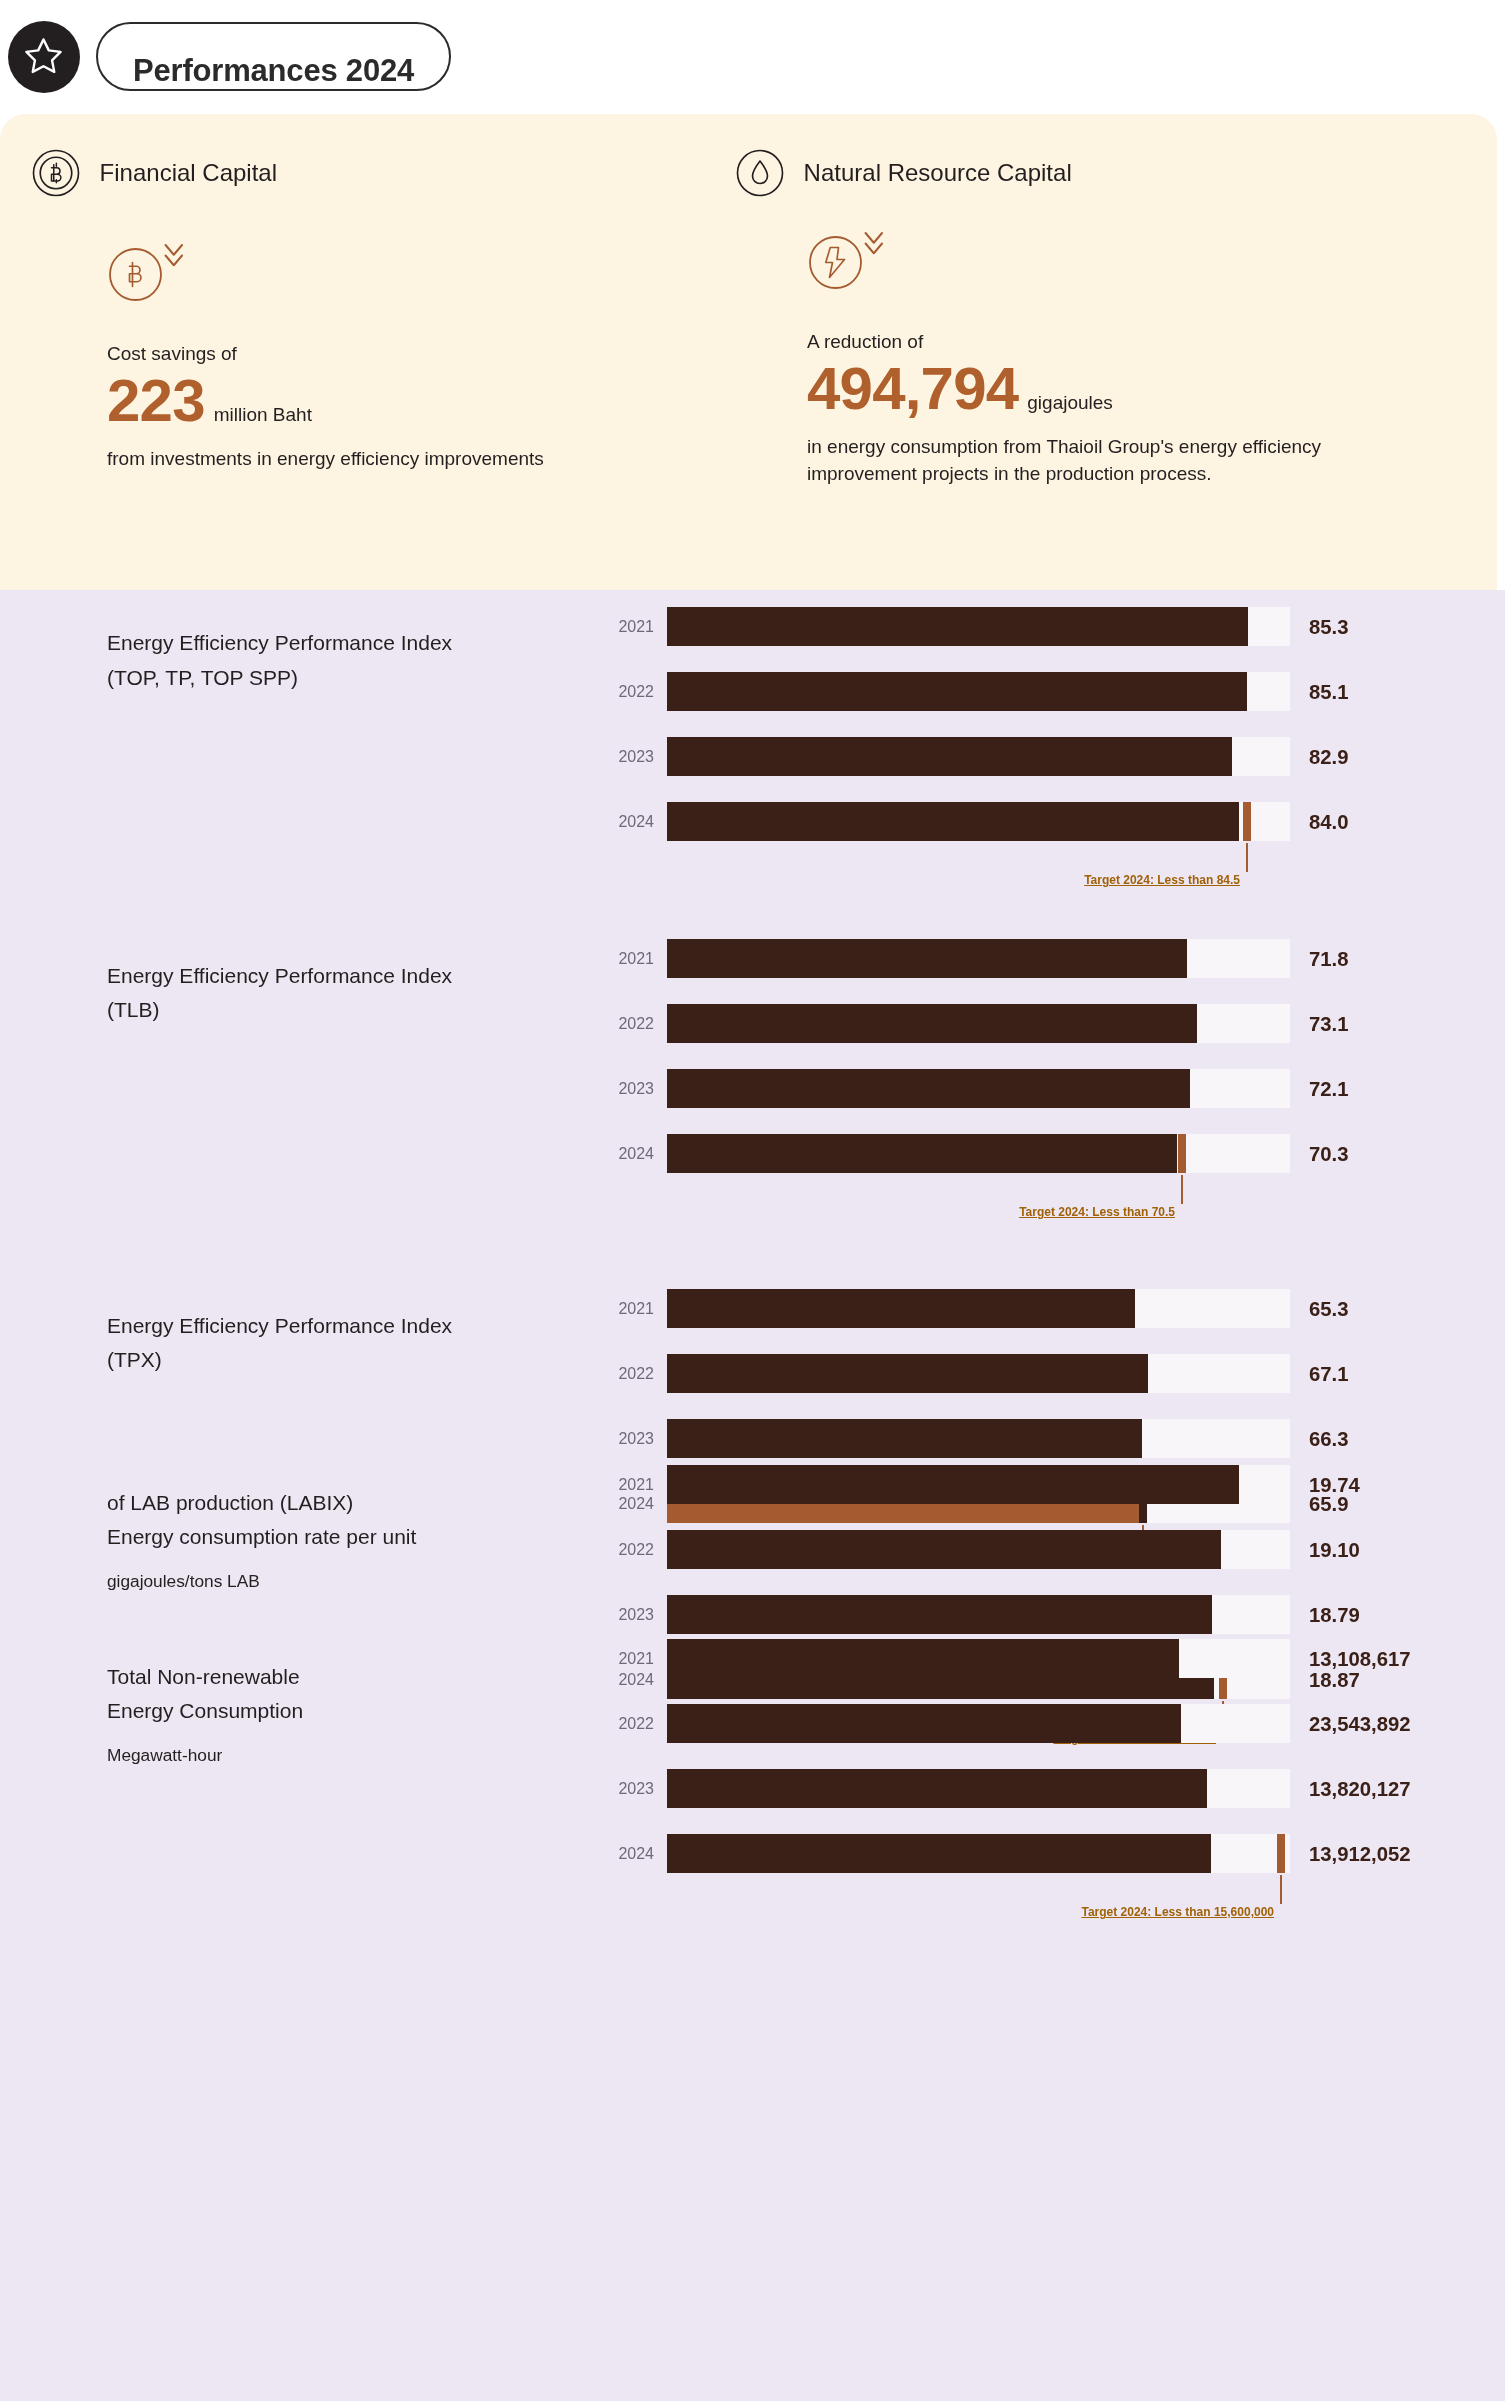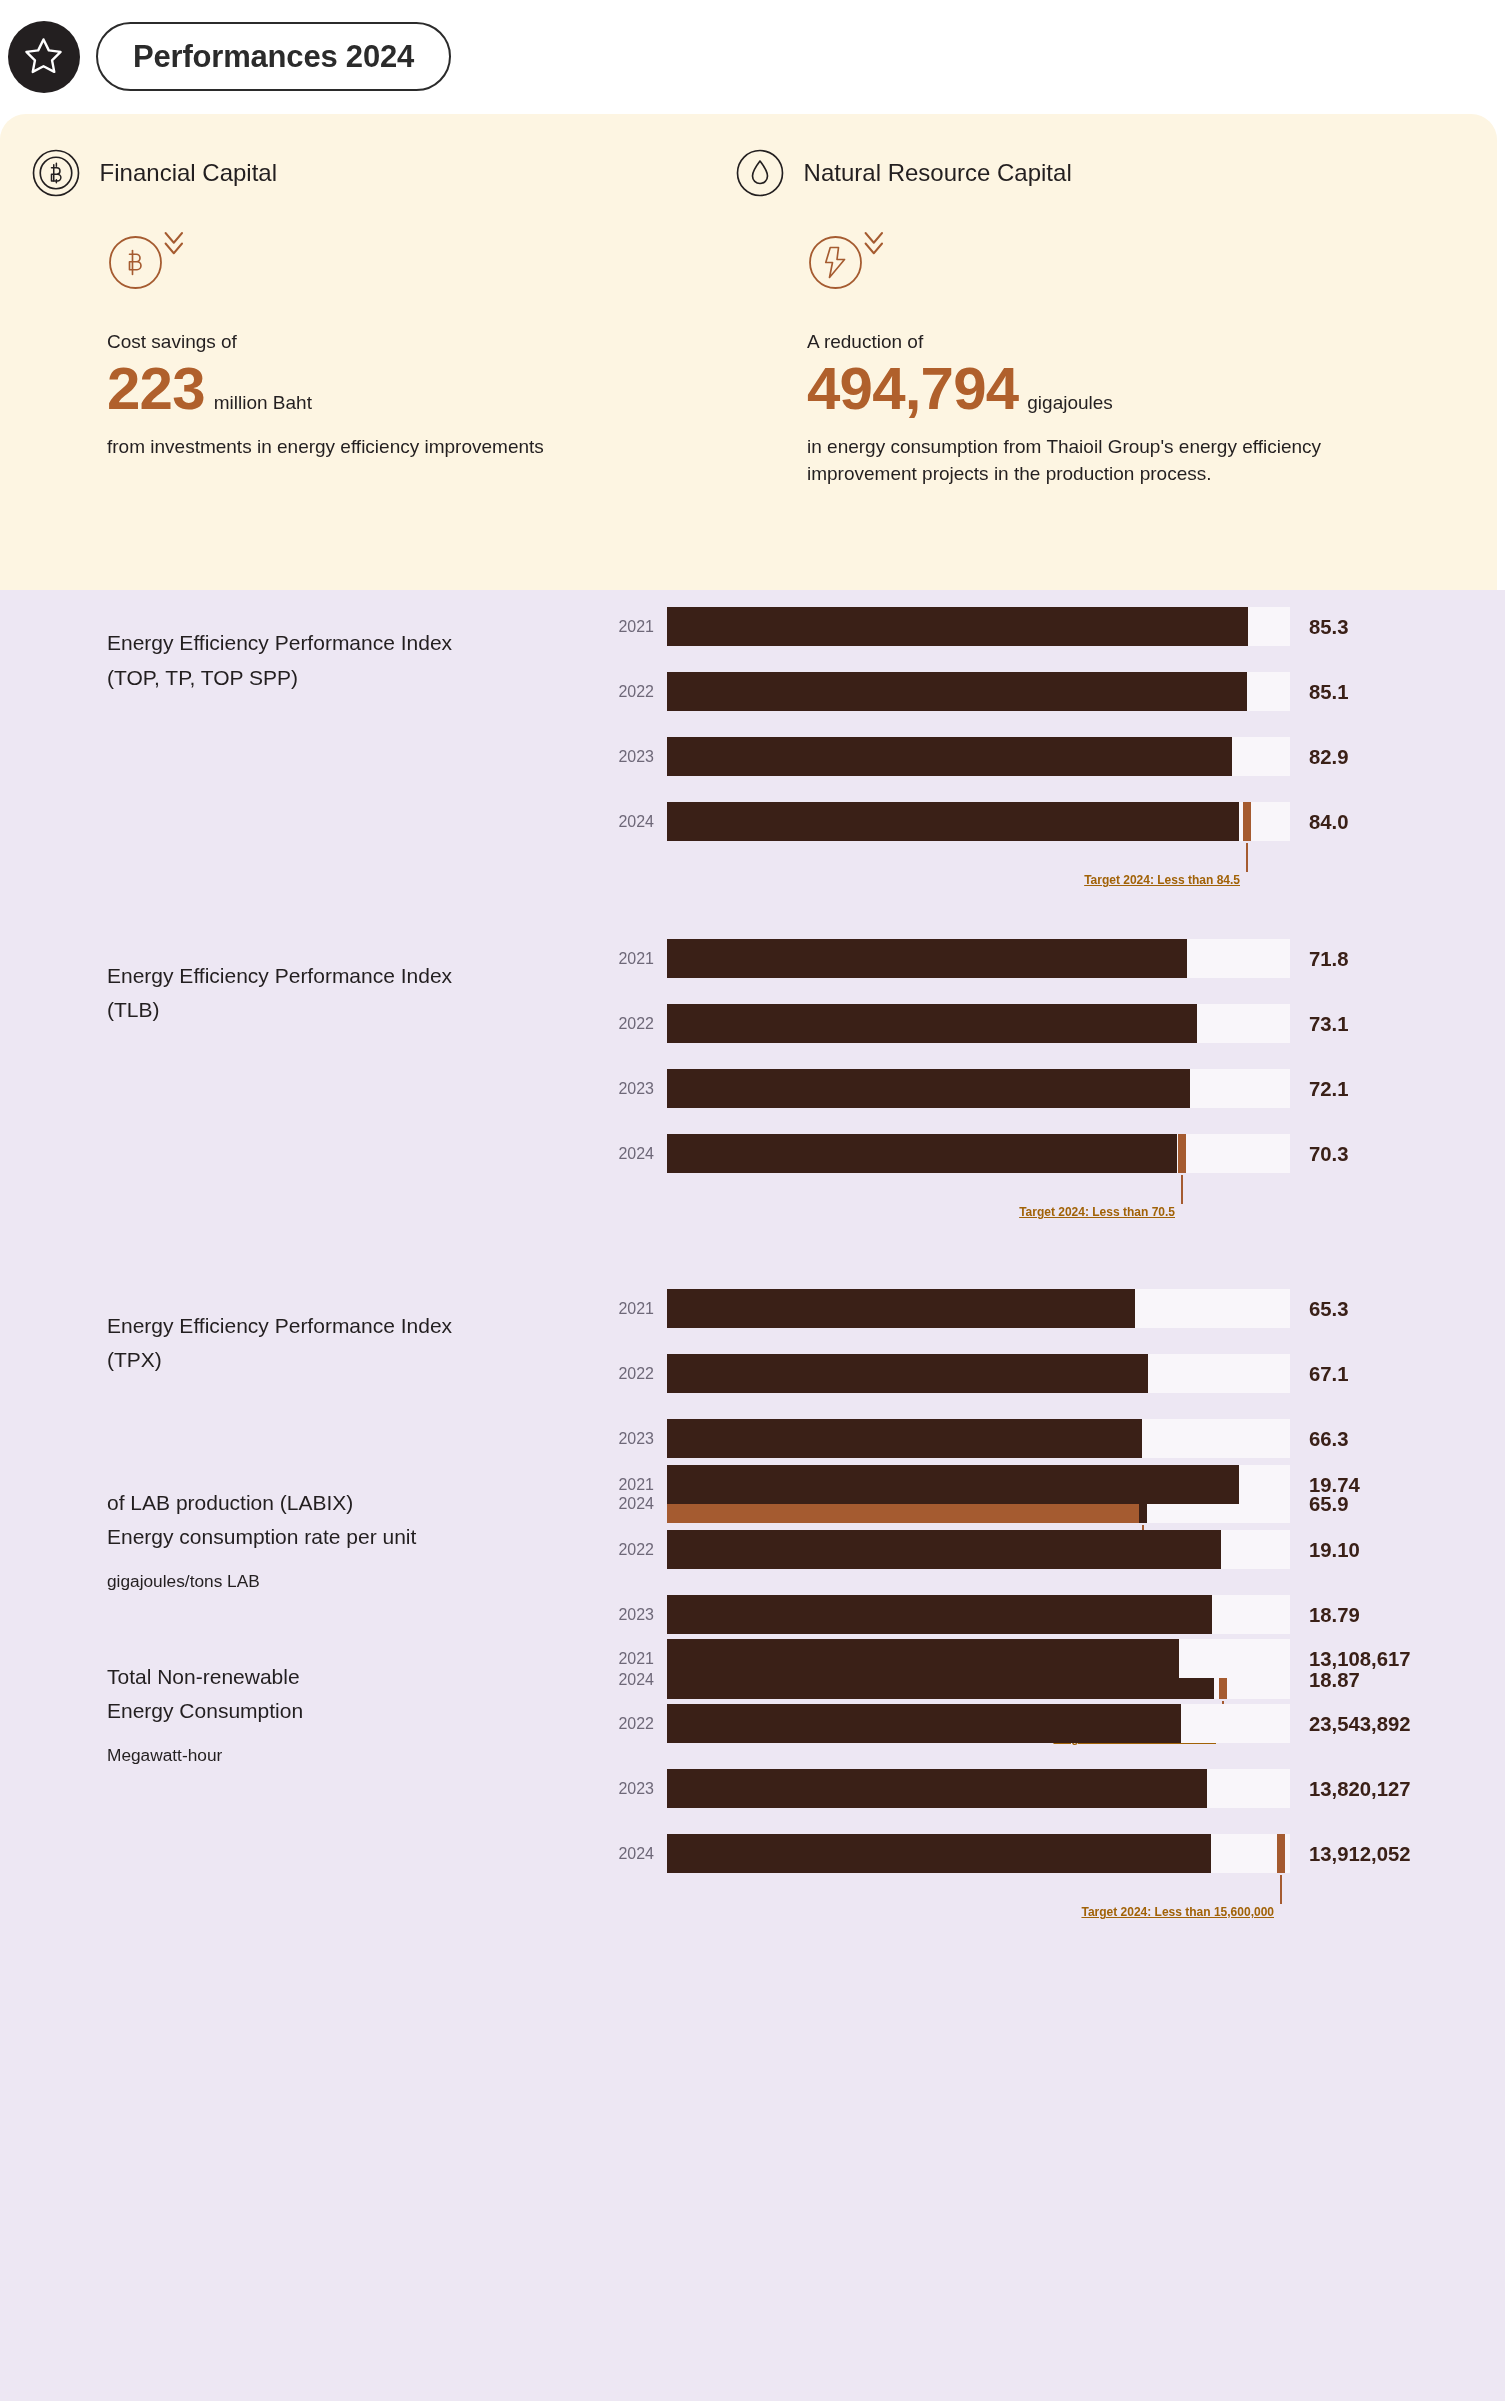--- a/index.html
+++ b/index.html
@@ -22,21 +22,21 @@
     width: 72px; height: 72px; border-radius: 50%;
     background: #231f20;
     display: flex; align-items: center; justify-content: center;
     flex: none;
   }
   .title-pill {
     height: 69px;
     border: 2.3px solid #2b2b2b;
     border-radius: 35px;
     background: #ffffff;
-    display: flex; align-items: center;
+    display: flex; align-items: flex-end;
     padding: 0 35px;
   }
   .title-pill span {
     font-size: 31px; font-weight: bold; color: #2b2b2b;
     letter-spacing: -0.2px; white-space: nowrap;
   }
 
   
   .cream-panel {
     position: absolute; left: 0; top: 114px;
@@ -154,21 +154,21 @@
   <div class="capital-head" style="left:736px; top:35px;">
     <span class="ring">
       <svg width="48" height="48" viewBox="0 0 64 64" fill="none" stroke="#231f20" stroke-width="2.2">
         <circle cx="32" cy="32" r="30"></circle>
         <path d="M32 16c0 0 -10 13 -10 20a10 10 0 0 0 20 0c0-7-10-20-10-20z" stroke-width="2.2" stroke-linejoin="round"></path>
       </svg>
     </span>
     <span class="ctitle">Natural Resource Capital</span>
   </div>
 
-  <div class="metric-block" style="left:107px; top:120px; width:497px;">
+  <div class="metric-block" style="left:107px; top:132px; width:497px;">
     <div class="metric-icon-row">
       <span class="circ">
         <svg width="57" height="57" viewBox="0 0 76 76" fill="none" stroke="#A55B30" stroke-width="2.4">
           <circle cx="38" cy="38" r="34"></circle>
           <path d="M34 22v32" stroke-width="2.2" stroke-linecap="round"></path>
           <path d="M30 27h9a5 5 0 0 1 0 10h-9 M30 37h10a5.3 5.3 0 0 1 0 10.6H30z" stroke-width="2.2" stroke-linejoin="round" stroke-linecap="round"></path>
         </svg>
       </span>
       <span class="chev">
         <svg width="25.6" height="33" viewBox="0 0 34 44" fill="none" stroke="#A55B30" stroke-width="2.6" stroke-linecap="round" stroke-linejoin="round">

